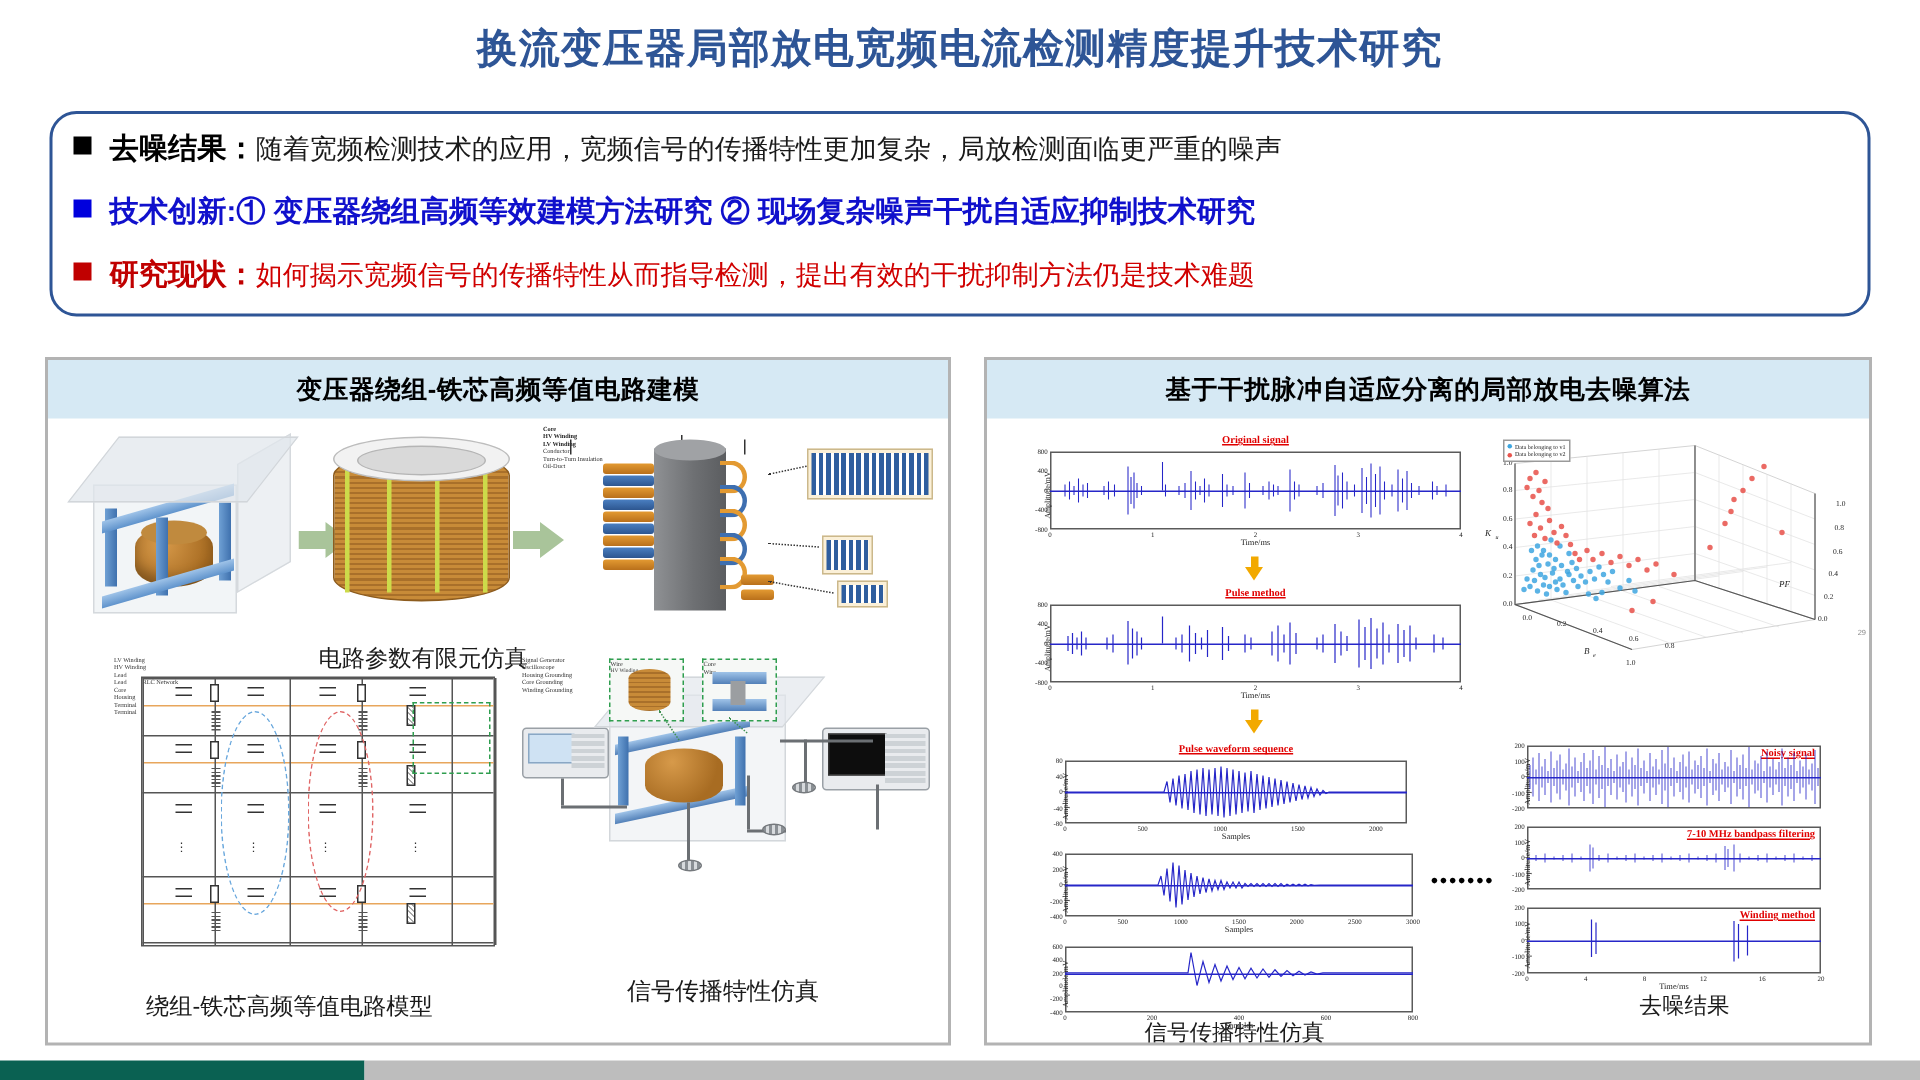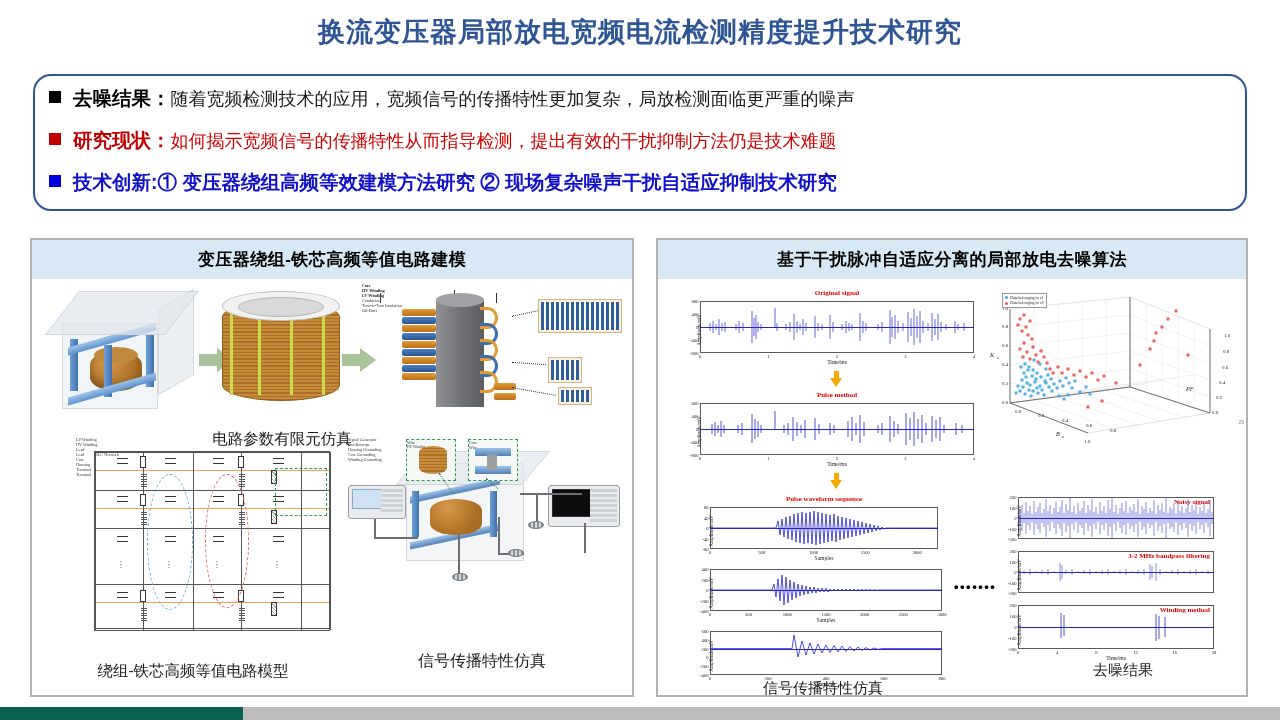--- a/index.html
+++ b/index.html
@@ -265,21 +265,21 @@
     background: repeating-linear-gradient(90deg,#8a8f94 0 2px,#d7dadd 2px 4px);
     border: 1px solid #75797d;
   }
 
   
   .plot { position: absolute; }
   .plot .frame { position: absolute; inset: 0; border: 1px solid #5a5a5a; background: #fff; }
   .plot .ptitle {
     position: absolute; width: 100%; text-align: center;
     font-size: 7px; font-weight: bold; color: #e00000;
-    font-family: "Liberation Serif", serif; white-space: nowrap;
+    font-family: "Liberation Serif", serif; white-space: nowrap; text-decoration: underline;
   }
   .plot .ptitle.inner-right { text-align: right; padding-right: 4px; }
   .plot .ylab {
     position: absolute; font-size: 5.2px; color: #222;
     font-family: "Liberation Serif", serif;
     transform: rotate(-90deg); transform-origin: center center; white-space: nowrap;
   }
   .plot .xlab {
     position: absolute; width: 100%; text-align: center;
     font-size: 5.6px; color: #222; font-family: "Liberation Serif", serif; white-space: nowrap;
@@ -335,30 +335,30 @@
 <div class="slide-title">换流变压器局部放电宽频电流检测精度提升技术研究</div>
 
 <div class="summary-box">
 
   <div class="summary-line line-1">
     <span class="bullet black"></span>
     <span class="sum-label">去噪结果：</span>
     <span class="sum-text">随着宽频检测技术的应用，宽频信号的传播特性更加复杂，局放检测面临更严重的噪声</span>
   </div>
 
+  <div class="summary-line line-3">
+    <span class="bullet blue"></span>
+    <span class="sum-label">技术创新:</span>
+    <span class="sum-text">① 变压器绕组高频等效建模方法研究 ② 现场复杂噪声干扰自适应抑制技术研究</span>
+  </div>
+
   <div class="summary-line line-2">
     <span class="bullet red"></span>
     <span class="sum-label">研究现状：</span>
     <span class="sum-text">如何揭示宽频信号的传播特性从而指导检测，提出有效的干扰抑制方法仍是技术难题</span>
-  </div>
-
-  <div class="summary-line line-3">
-    <span class="bullet blue"></span>
-    <span class="sum-label">技术创新:</span>
-    <span class="sum-text">① 变压器绕组高频等效建模方法研究 ② 现场复杂噪声干扰自适应抑制技术研究</span>
   </div>
 </div>
 
 <div class="panel" id="panel-left">
   <div class="panel-header">变压器绕组-铁芯高频等值电路建模</div>
   <div class="panel-body">
 
     <div class="tank">
       <div class="glass-side"></div>
       <div class="glass-body"></div>
@@ -1113,21 +1113,21 @@
             <line x1="188" y1="16" x2="188" y2="26"></line>
           <line x1="190" y1="12" x2="190" y2="30"></line>
             <line x1="192" y1="3" x2="192" y2="39"></line>
           <line x1="194" y1="15" x2="194" y2="27"></line>
         </g>
       </svg>
     </div>
 
     <div class="plot" style="left:360px; top:272px; width:196px; height:42px;">
       <div class="frame"></div>
-      <div class="ptitle inner-right" style="top:1px;">3-2 MHz bandpass filtering</div>
+      <div class="ptitle inner-right" style="top:1px;">7-10 MHz bandpass filtering</div>
       <div class="ylab" style="left:-34px; top:50%; width:70px; text-align:center;">Amplitude/mV</div>
       <div class="ytick" style="top:0;">200</div>
       <div class="ytick" style="top:25%;">100</div>
       <div class="ytick" style="top:50%;">0</div>
       <div class="ytick" style="top:75%;">-100</div>
       <div class="ytick" style="top:100%;">-200</div>
       <div class="zeroline" style="top:50%;"></div>
       <svg viewBox="0 0 196 42" preserveAspectRatio="none">
         <g stroke="#2626c8" stroke-width="0.55">
           <line x1="6" y1="19" x2="6" y2="23"></line>

